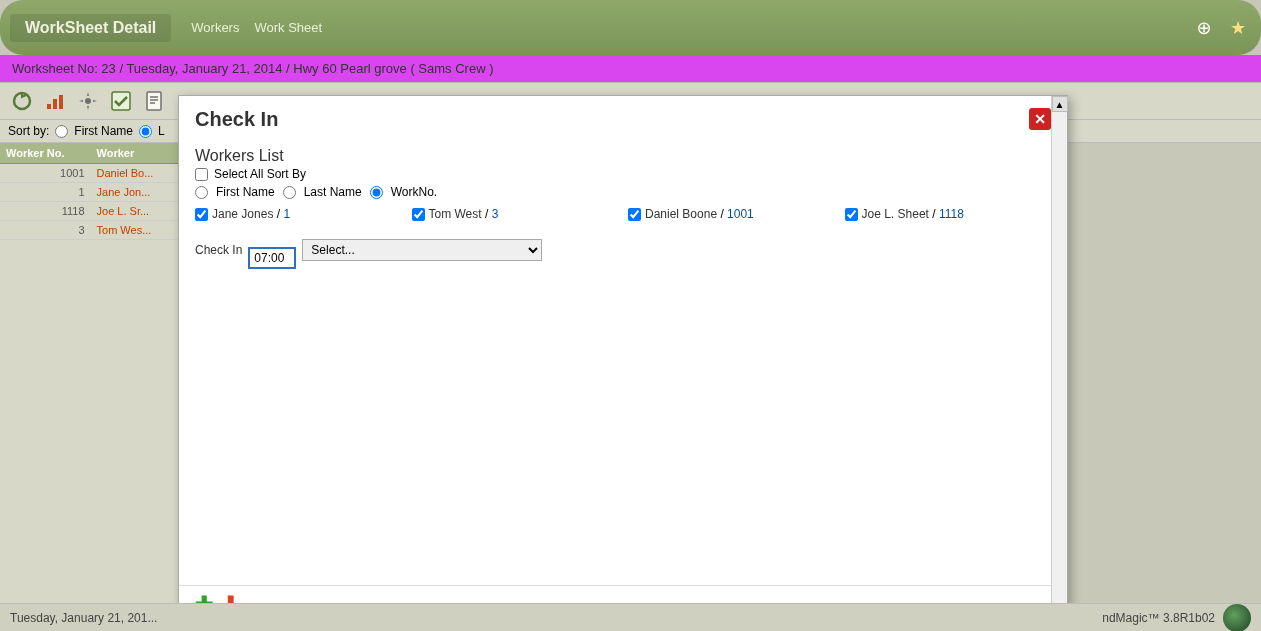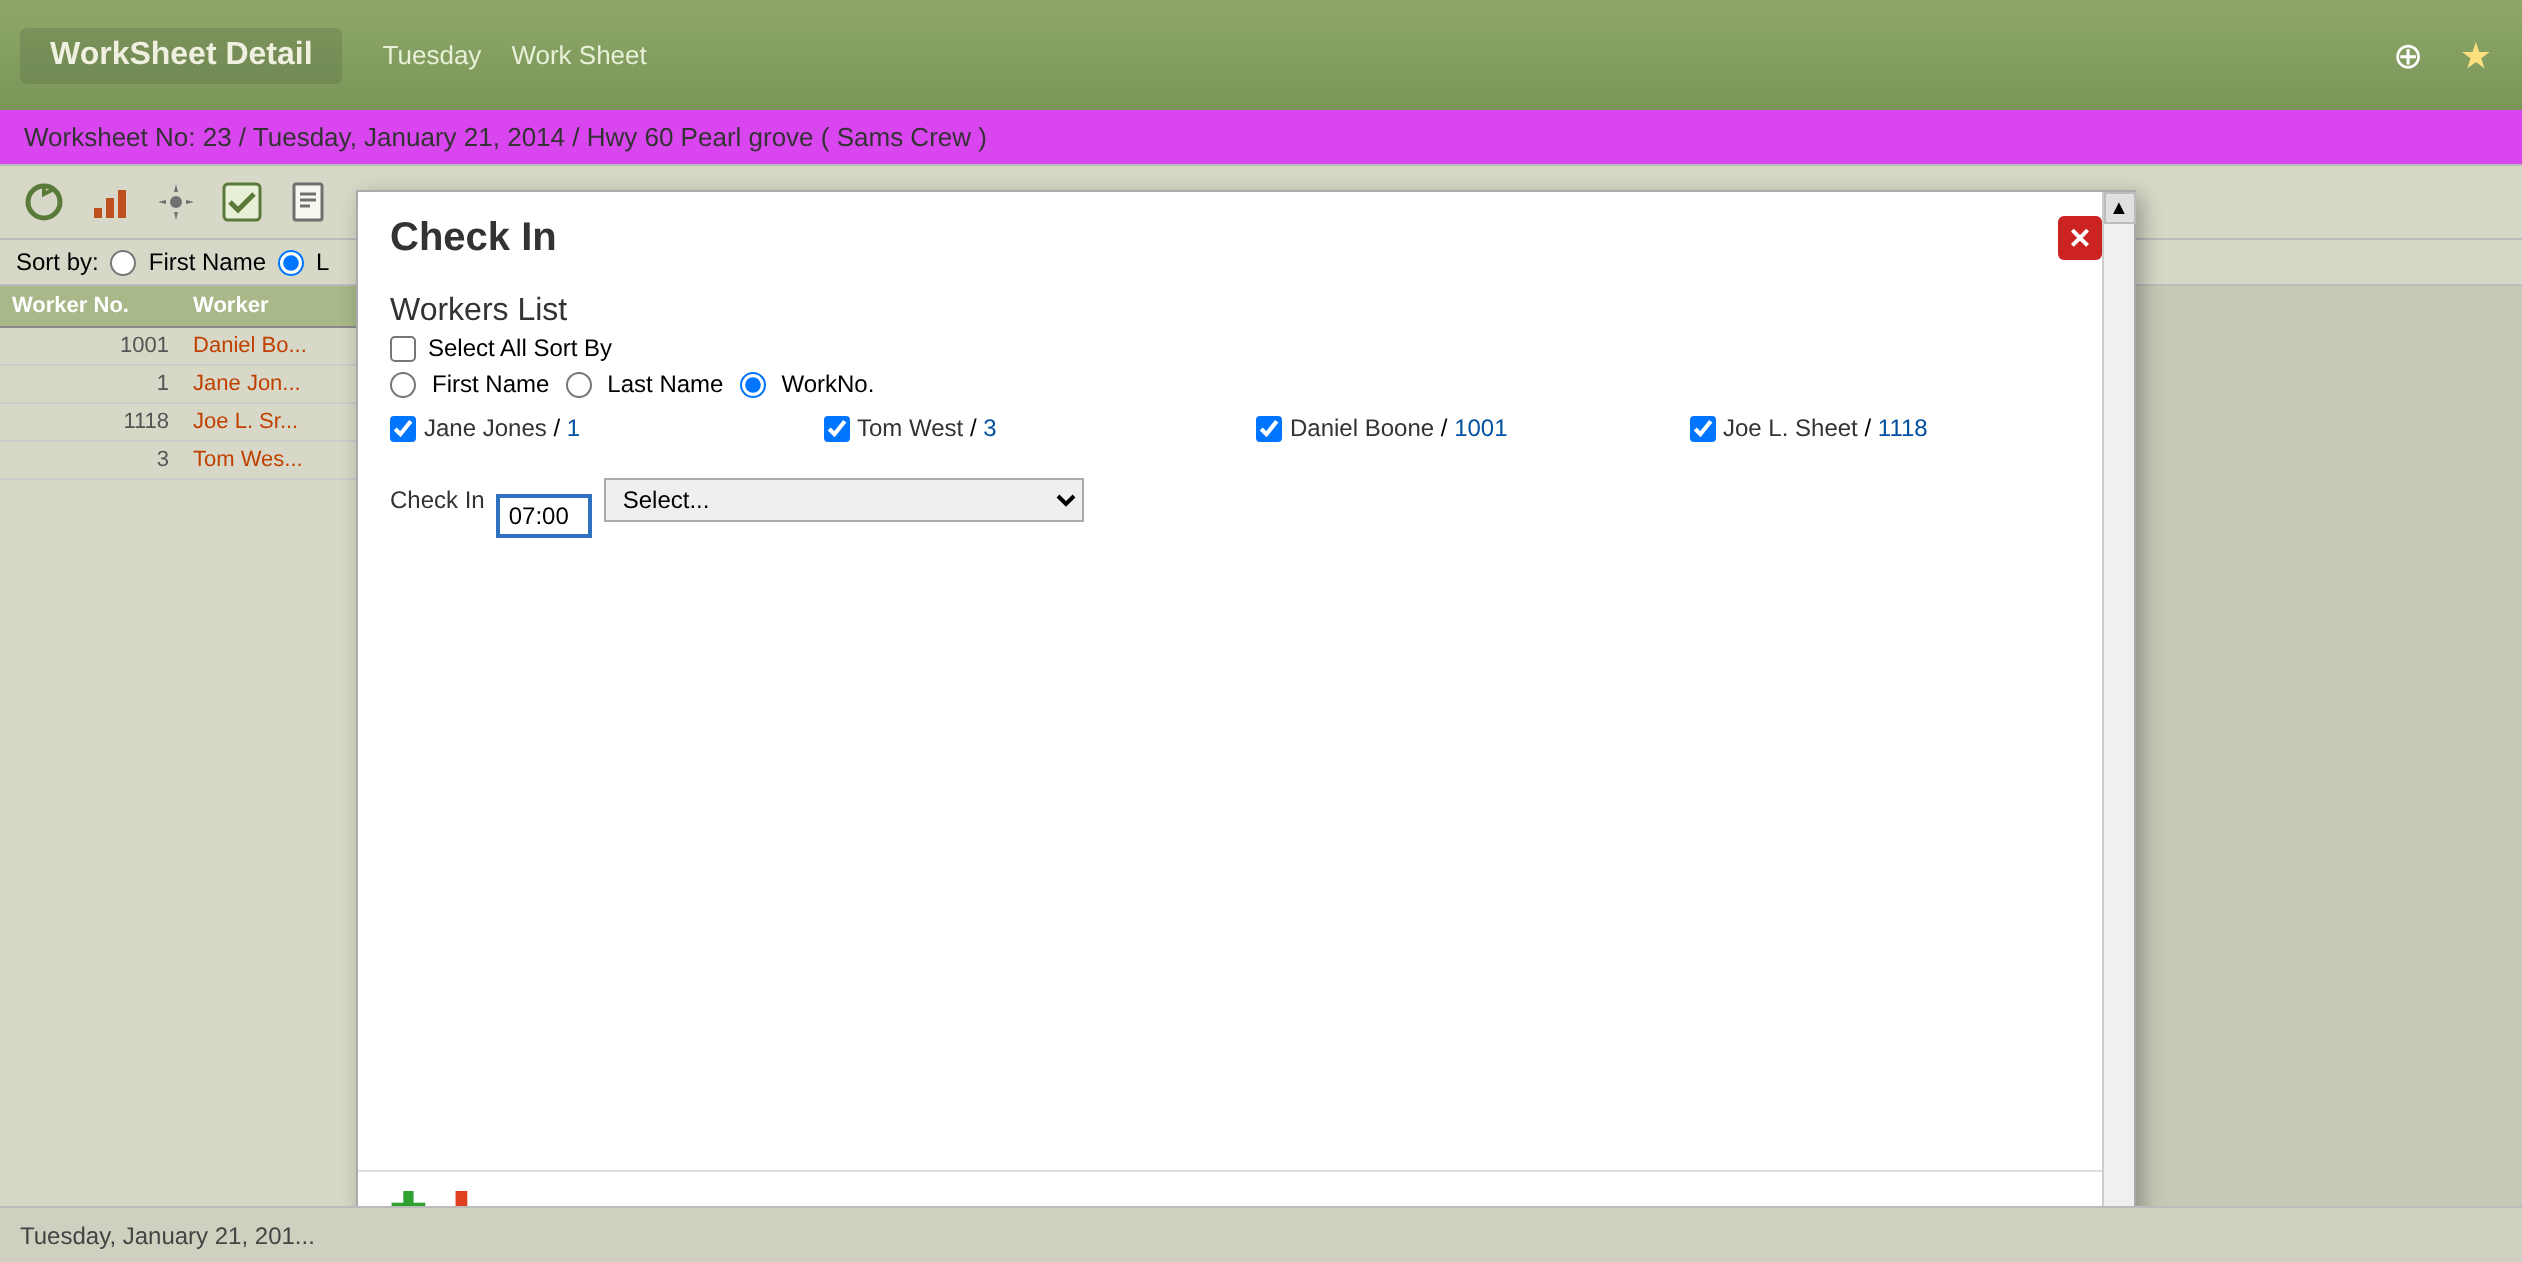--- a/index.html
+++ b/index.html
@@ -14,20 +14,21 @@
     }
 
     
     .header-bar {
       background: linear-gradient(to bottom, #8fa86a, #7a9558);
       height: 55px;
       display: flex;
       align-items: center;
       padding: 0 10px;
       gap: 20px;
+      border-radius: 23px;
     }
     .header-title {
       color: #f0f0e0;
       font-size: 16px;
       font-weight: bold;
       padding: 5px 15px;
       background: rgba(0,0,0,0.1);
       border-radius: 3px;
     }
     .header-nav {
@@ -307,21 +308,21 @@
       align-items: center;
       justify-content: center;
     }
   </style>
 </head>
 <body>
 
 <div class="header-bar">
   <div class="header-title">WorkSheet Detail</div>
   <div class="header-nav">
-    <a href="#">Tuesday</a>
+    <a href="#">Workers</a>
     <a href="#">Work Sheet</a>
   </div>
   <div class="header-icons">
     <div class="header-icon" style="color:#fff;">⊕</div>
     <div class="header-icon" style="color:#ffe080;">★</div>
   </div>
 </div>
 
 <div class="info-bar">Worksheet No: 23 / Tuesday, January 21, 2014 / Hwy 60 Pearl grove ( Sams Crew )</div>
 
@@ -477,13 +478,17 @@
   </div>
 
   <div class="dialog-footer">
     <span class="footer-btn-add" title="Add">✚</span>
     <span class="footer-btn-save" title="Save/Import" style="font-size:22px;">⬇</span>
   </div>
 </div>
 
 <div class="status-bar">
   <span>Tuesday, January 21, 201...</span>
+  <div class="status-right">
+    <span>ndMagic™ 3.8R1b02</span>
+    <div class="status-avatar"></div>
+  </div>
 </div>
 
 </body></html>

